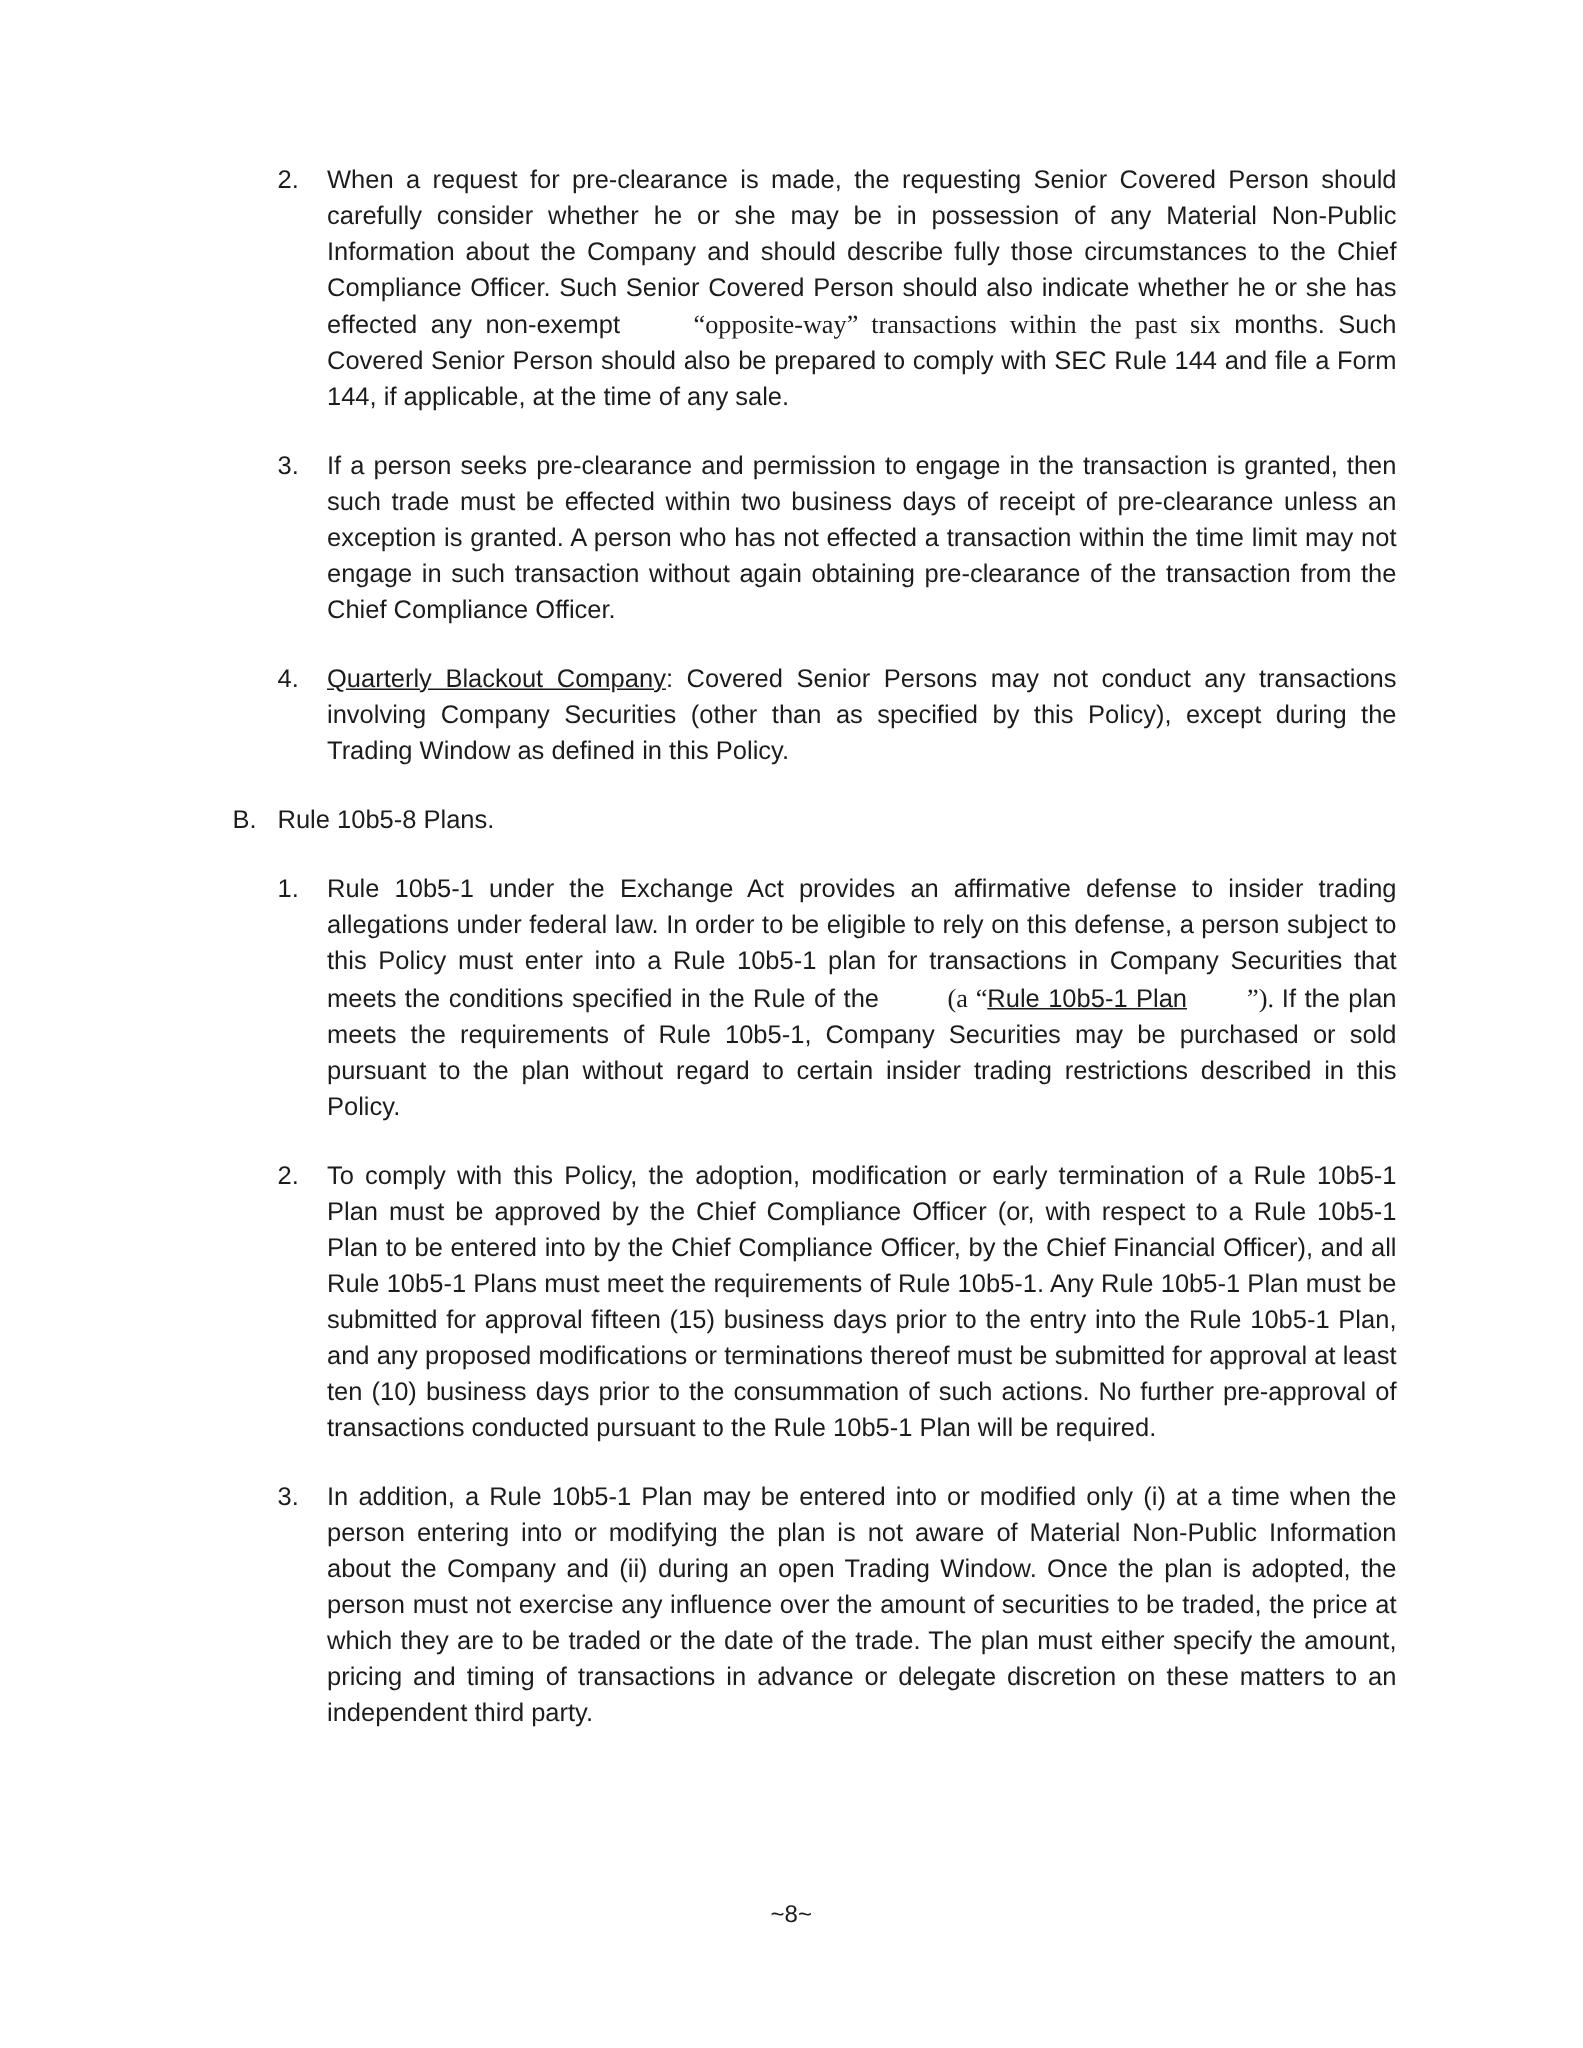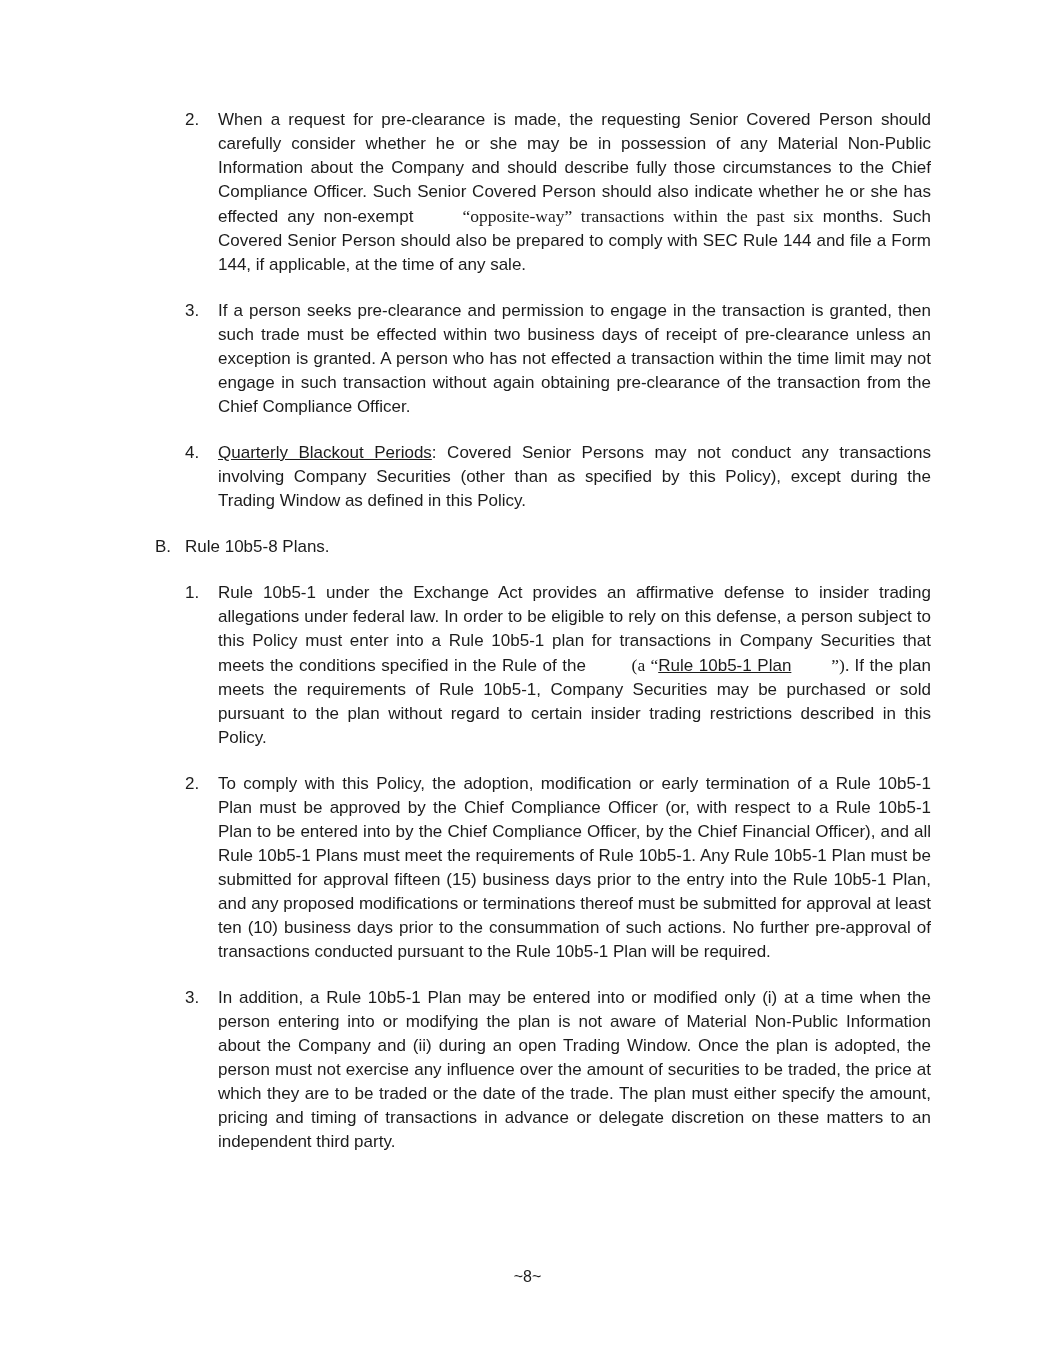--- a/index.html
+++ b/index.html
@@ -72,21 +72,21 @@
       <div class="item-text"><span>When a request for pre-clearance is made, the requesting Senior Covered Person should carefully consider whether he or she may be in possession of any Material Non-Public Information about the Company and should describe fully those circumstances to the Chief Compliance Officer. Such Senior Covered Person should also indicate whether he or she has effected any non-exempt </span><span class="serif">“opposite-way” transactions within the past six</span><span> months. Such Covered Senior Person should also be prepared to comply with SEC Rule 144 and file a Form 144, if applicable, at the time of any sale.</span></div>
     </div>
 
     <div class="num-item">
       <span class="num">3.</span>
       <div class="item-text"><span>If a person seeks pre-clearance and permission to engage in the transaction is granted, then such trade must be effected within two business days of receipt of pre-clearance unless an exception is granted. A person who has not effected a transaction within the time limit may not engage in such transaction without again obtaining pre-clearance of the transaction from the Chief Compliance Officer.</span></div>
     </div>
 
     <div class="num-item">
       <span class="num">4.</span>
-      <div class="item-text"><span class="underline">Quarterly Blackout Periods</span><span>: Covered Senior Persons may not conduct any transactions involving Company Securities (other than as specified by this Policy), except during the Trading Window as defined in this Policy.</span></div>
+      <div class="item-text"><span class="underline">Quarterly Blackout Company</span><span>: Covered Senior Persons may not conduct any transactions involving Company Securities (other than as specified by this Policy), except during the Trading Window as defined in this Policy.</span></div>
     </div>
 
     <div class="section-heading">
       <span class="section-label">B.</span>
       <span>Rule 10b5-8 Plans.</span>
     </div>
 
     <div class="num-item">
       <span class="num">1.</span>
       <div class="item-text"><span>Rule 10b5-1 under the Exchange Act provides an affirmative defense to insider trading allegations under federal law. In order to be eligible to rely on this defense, a person subject to this Policy must enter into a Rule 10b5-1 plan for transactions in Company Securities that meets the conditions specified in the Rule of the </span><span class="serif">(a “</span><span class="underline">Rule 10b5-1 Plan</span><span class="serif">”). </span><span>If the plan meets the requirements of Rule 10b5-1, Company Securities may be purchased or sold pursuant to the plan without regard to certain insider trading restrictions described in this Policy.</span></div>

